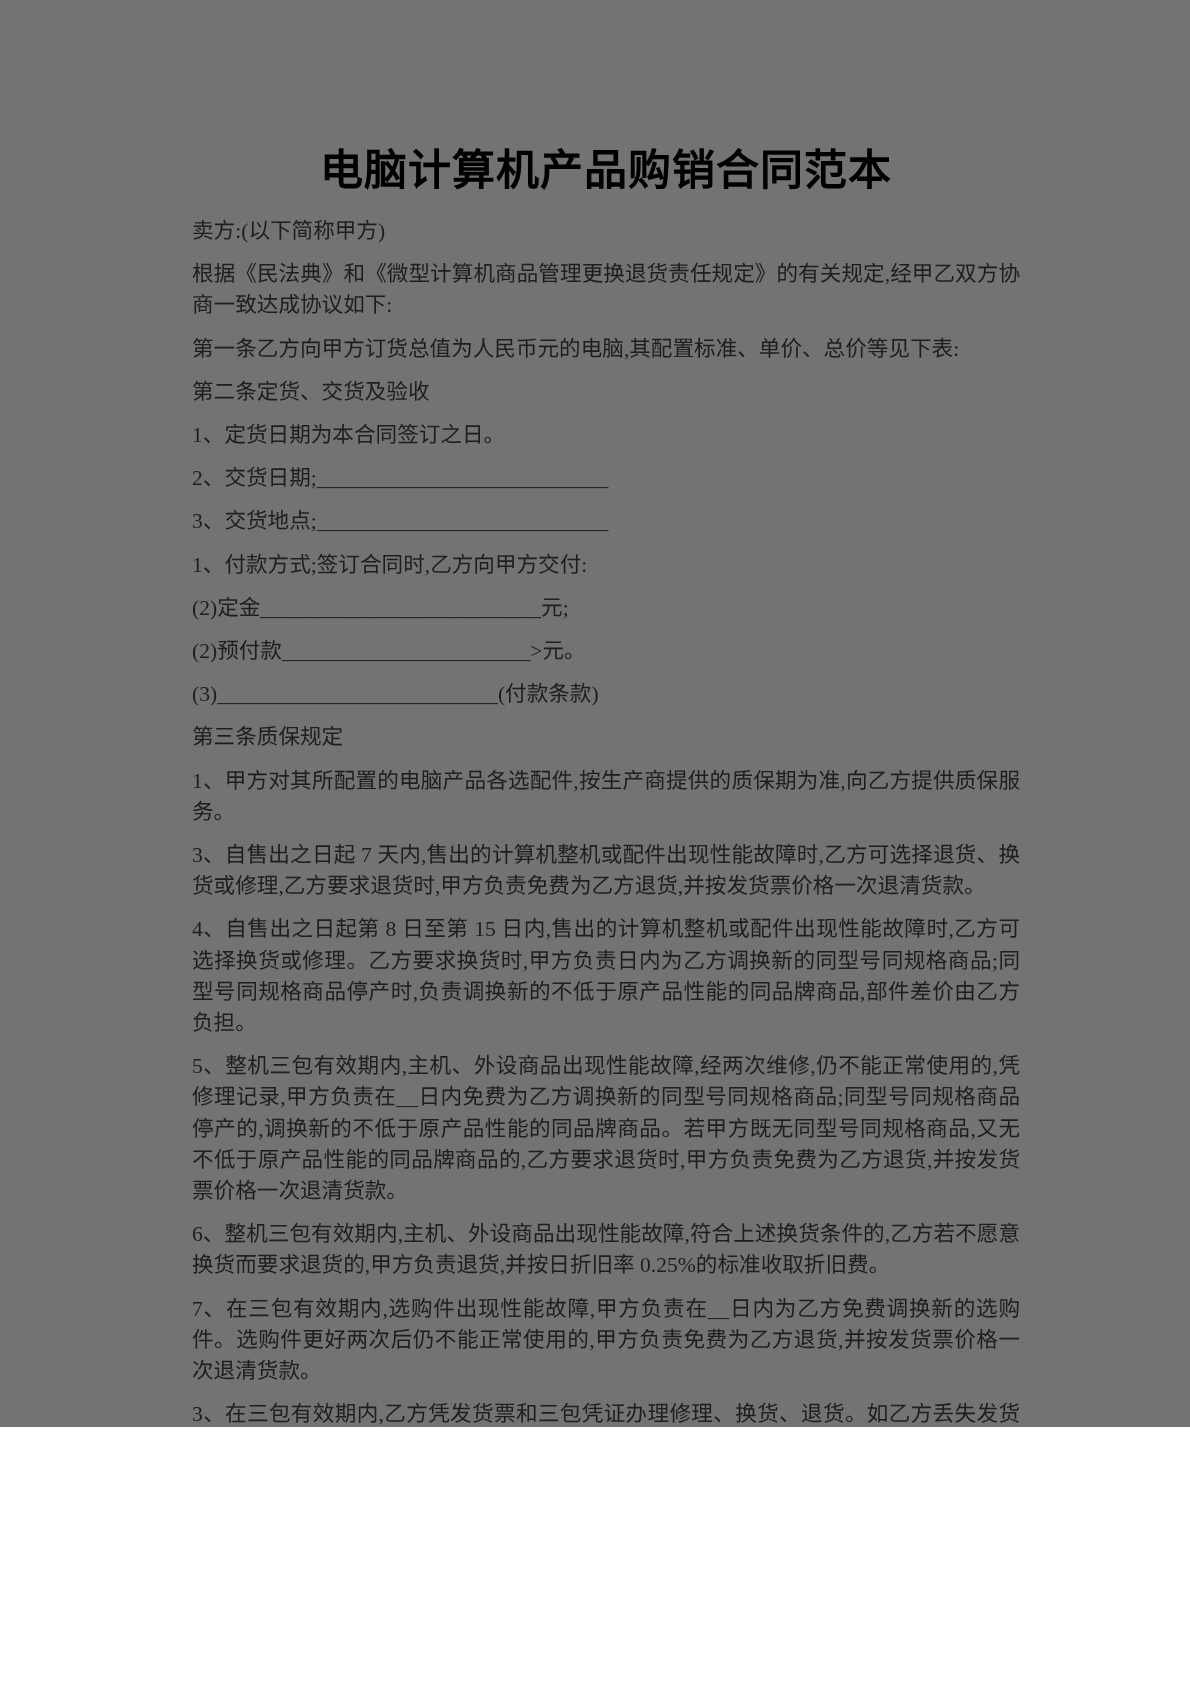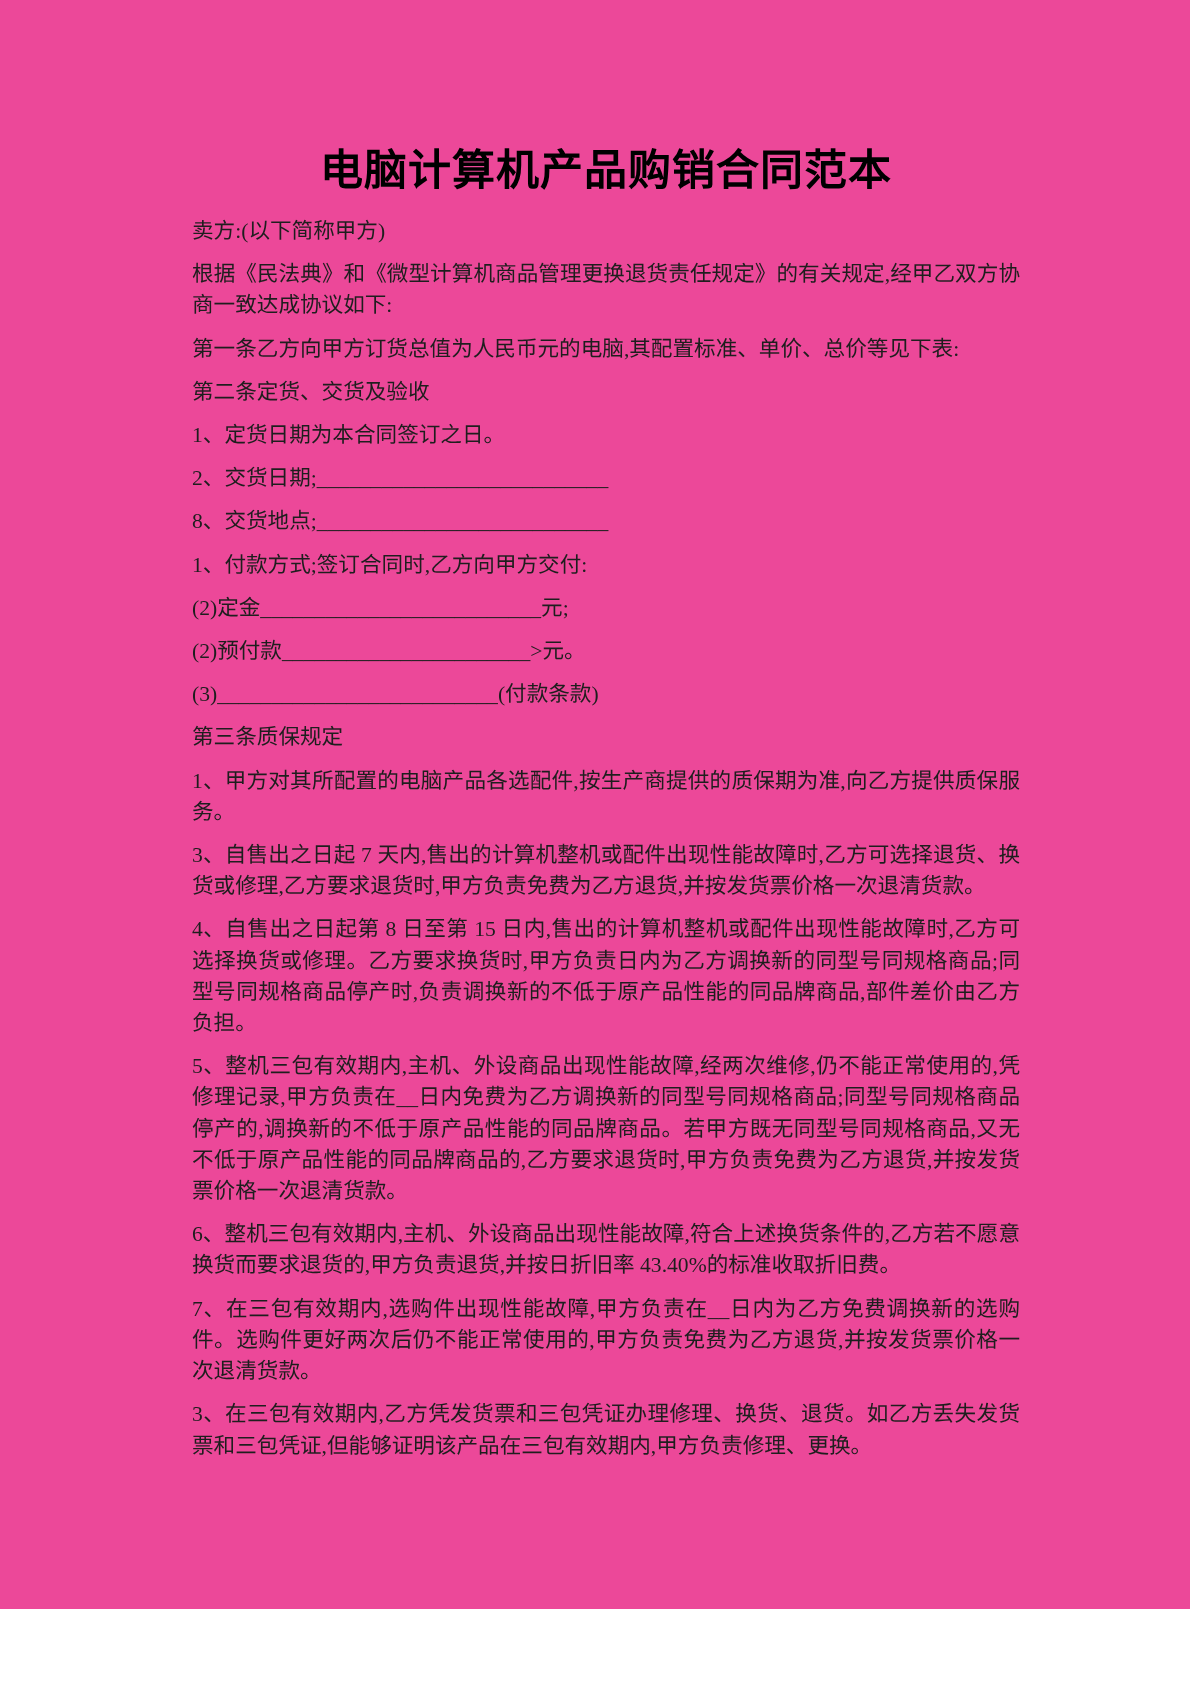--- a/index.html
+++ b/index.html
@@ -1,20 +1,20 @@
 <!DOCTYPE html>
 <html lang="zh-CN"><head>
 <meta charset="utf-8">
 <style>
   html, body { margin: 0; padding: 0; background: #ffffff; }
   .page {
     position: relative;
     width: 1190px;
-    height: 1609px;
-    background: #ec4899;
+    height: 1427px;
+    background: #737373;
     overflow: hidden;
     font-family: "Liberation Serif", "DejaVu Serif", serif;
     color: #1e1e1e;
   }
   .content {
     position: absolute;
     left: 180px;
     top: 140px;
     width: 852px;
   }
@@ -44,28 +44,28 @@
 <div class="page">
   <div class="content">
     <h1 class="doc-title">电脑计算机产品购销合同范本</h1>
     <div class="doc-body">
         <p class="doc-par">卖方:(以下简称甲方)</p>
         <p class="doc-par">根据《民法典》和《微型计算机商品管理更换退货责任规定》的有关规定,经甲乙双方协商一致达成协议如下:</p>
         <p class="doc-par">第一条乙方向甲方订货总值为人民币元的电脑,其配置标准、单价、总价等见下表:</p>
         <p class="doc-par">第二条定货、交货及验收</p>
         <p class="doc-par">1、定货日期为本合同签订之日。</p>
         <p class="doc-par">2、交货日期;___________________________</p>
-        <p class="doc-par">8、交货地点;___________________________</p>
+        <p class="doc-par">3、交货地点;___________________________</p>
         <p class="doc-par">1、付款方式;签订合同时,乙方向甲方交付:</p>
         <p class="doc-par">(2)定金__________________________元;</p>
         <p class="doc-par">(2)预付款_______________________&gt;元。</p>
         <p class="doc-par">(3)__________________________(付款条款)</p>
         <p class="doc-par">第三条质保规定</p>
         <p class="doc-par">1、甲方对其所配置的电脑产品各选配件,按生产商提供的质保期为准,向乙方提供质保服务。</p>
         <p class="doc-par">3、自售出之日起 7 天内,售出的计算机整机或配件出现性能故障时,乙方可选择退货、换货或修理,乙方要求退货时,甲方负责免费为乙方退货,并按发货票价格一次退清货款。</p>
         <p class="doc-par">4、自售出之日起第 8 日至第 15 日内,售出的计算机整机或配件出现性能故障时,乙方可选择换货或修理。乙方要求换货时,甲方负责日内为乙方调换新的同型号同规格商品;同型号同规格商品停产时,负责调换新的不低于原产品性能的同品牌商品,部件差价由乙方负担。</p>
         <p class="doc-par">5、整机三包有效期内,主机、外设商品出现性能故障,经两次维修,仍不能正常使用的,凭修理记录,甲方负责在__日内免费为乙方调换新的同型号同规格商品;同型号同规格商品停产的,调换新的不低于原产品性能的同品牌商品。若甲方既无同型号同规格商品,又无不低于原产品性能的同品牌商品的,乙方要求退货时,甲方负责免费为乙方退货,并按发货票价格一次退清货款。</p>
-        <p class="doc-par">6、整机三包有效期内,主机、外设商品出现性能故障,符合上述换货条件的,乙方若不愿意换货而要求退货的,甲方负责退货,并按日折旧率 43.40%的标准收取折旧费。</p>
+        <p class="doc-par">6、整机三包有效期内,主机、外设商品出现性能故障,符合上述换货条件的,乙方若不愿意换货而要求退货的,甲方负责退货,并按日折旧率 0.25%的标准收取折旧费。</p>
         <p class="doc-par">7、在三包有效期内,选购件出现性能故障,甲方负责在__日内为乙方免费调换新的选购件。选购件更好两次后仍不能正常使用的,甲方负责免费为乙方退货,并按发货票价格一次退清货款。</p>
         <p class="doc-par">3、在三包有效期内,乙方凭发货票和三包凭证办理修理、换货、退货。如乙方丢失发货票和三包凭证,但能够证明该产品在三包有效期内,甲方负责修理、更换。</p>
       </div>
   </div>
 </div>
 
 </body></html>

